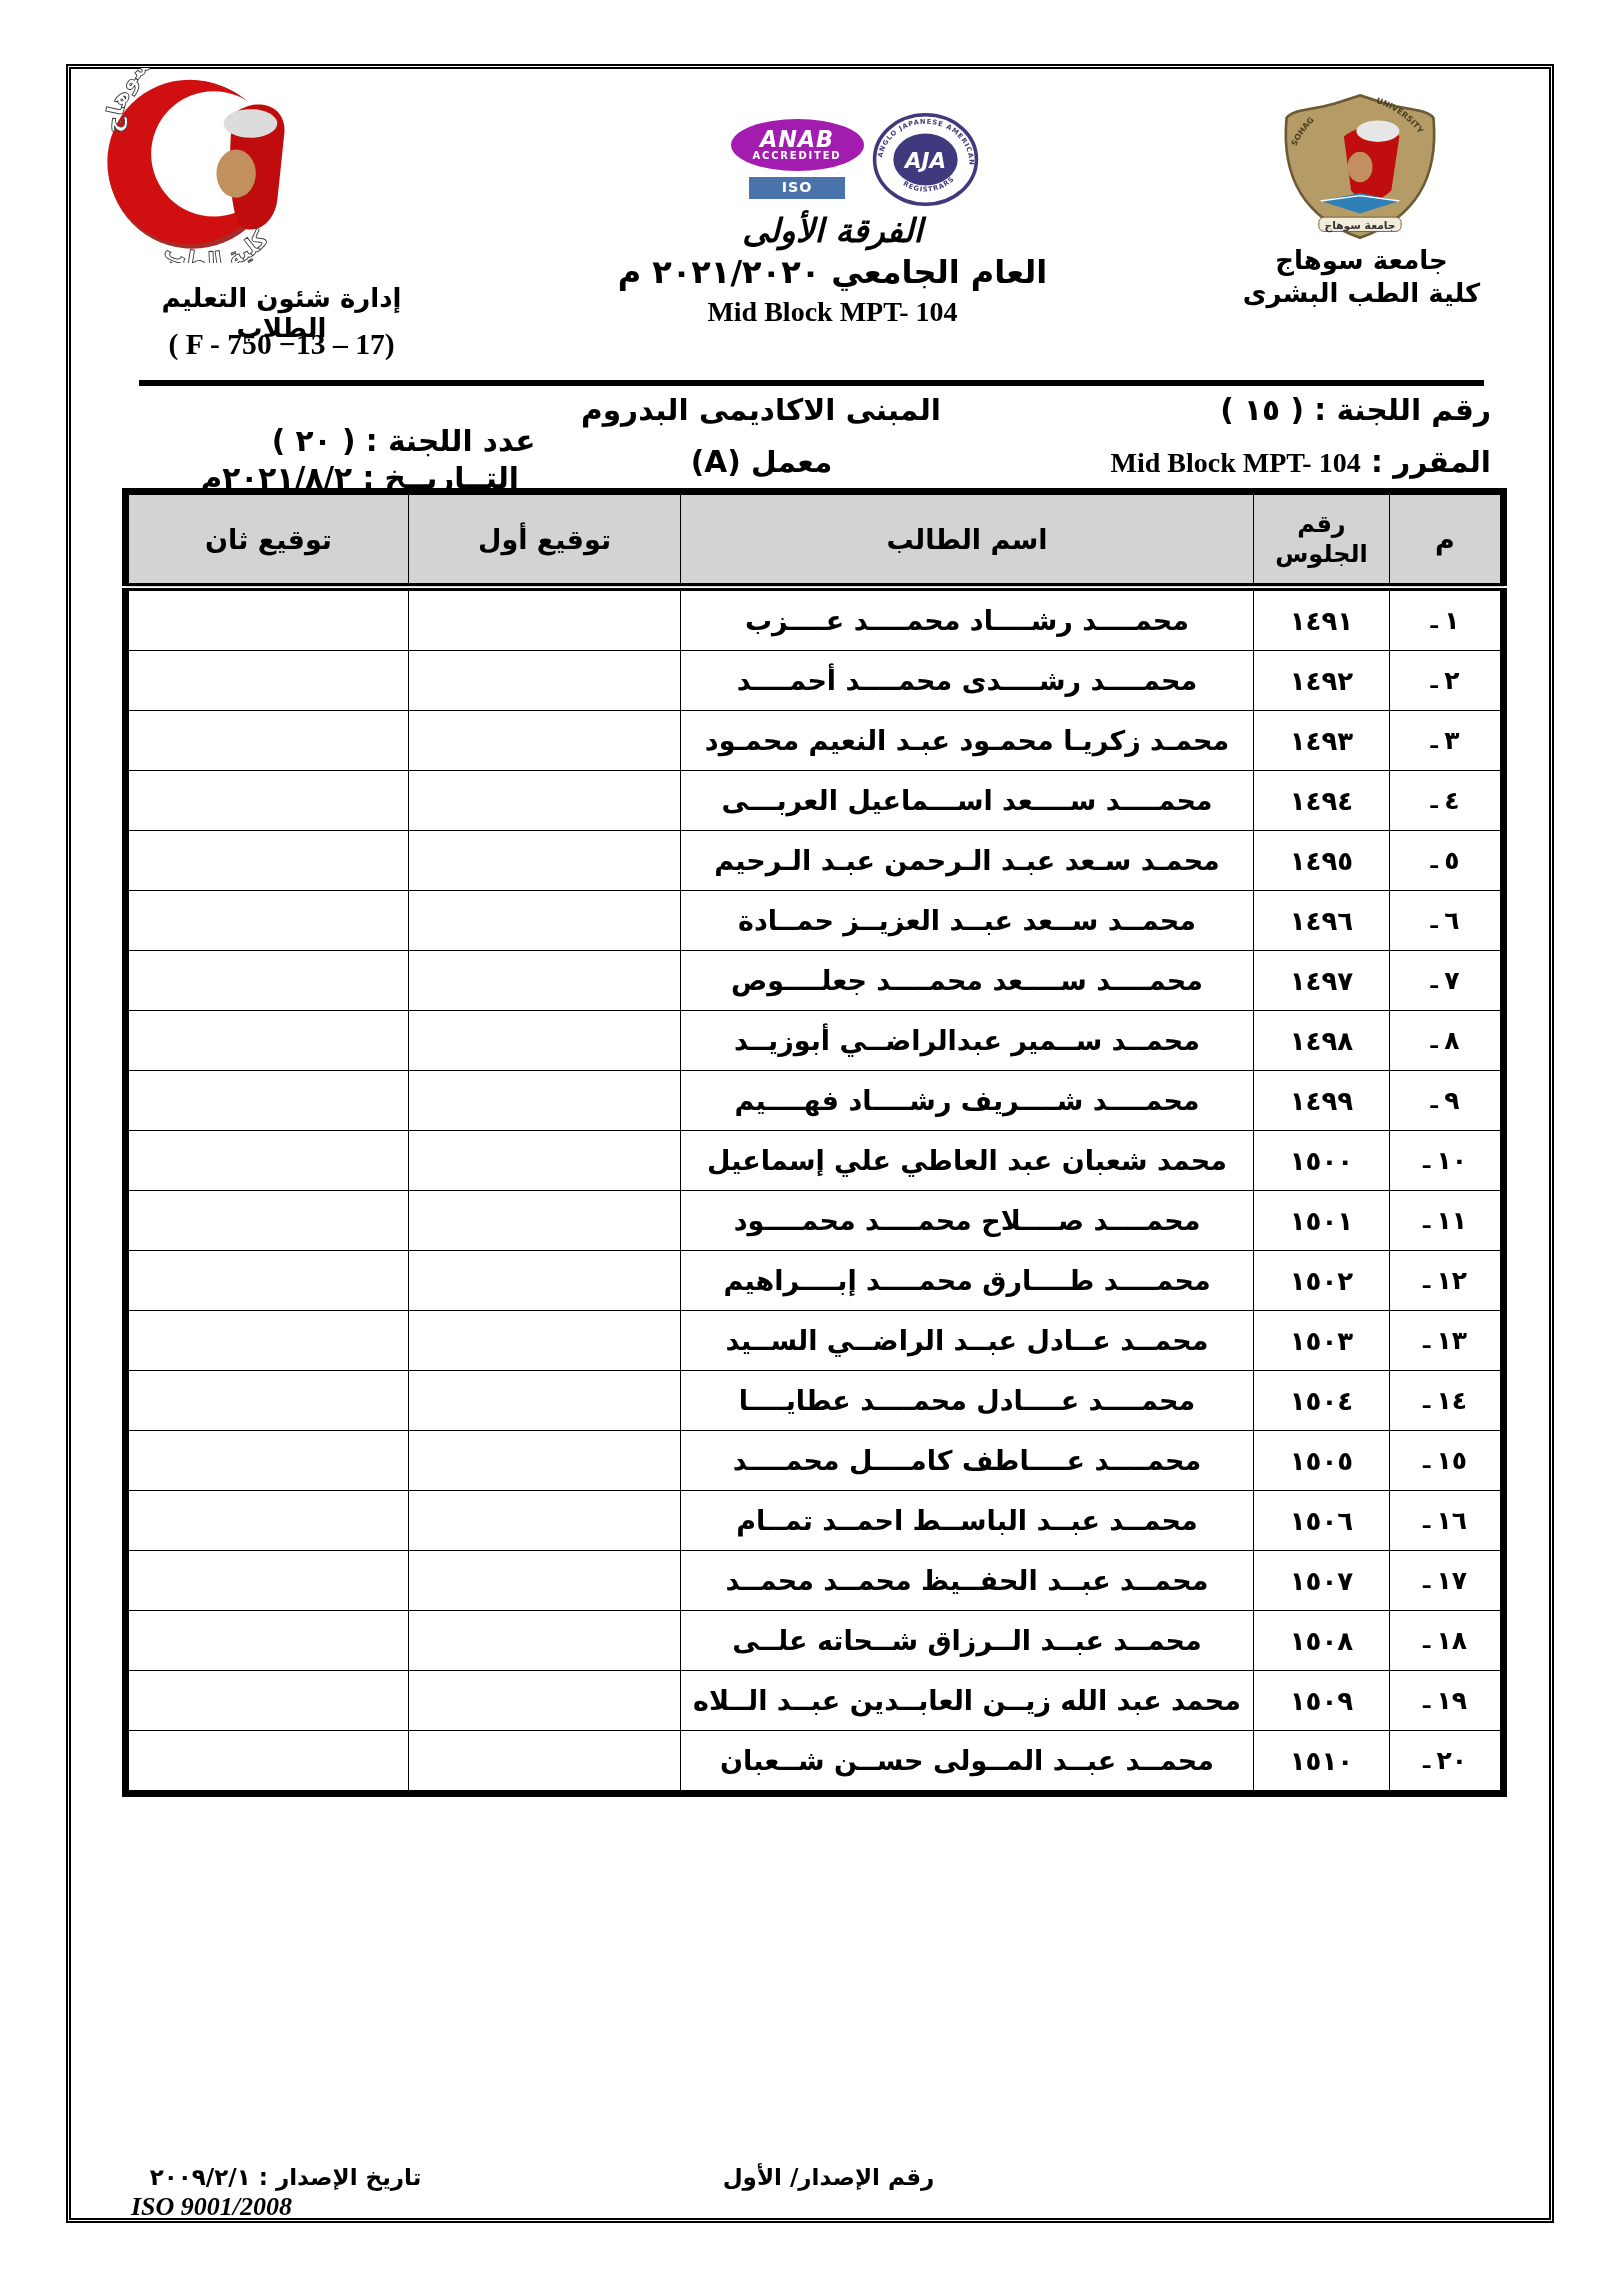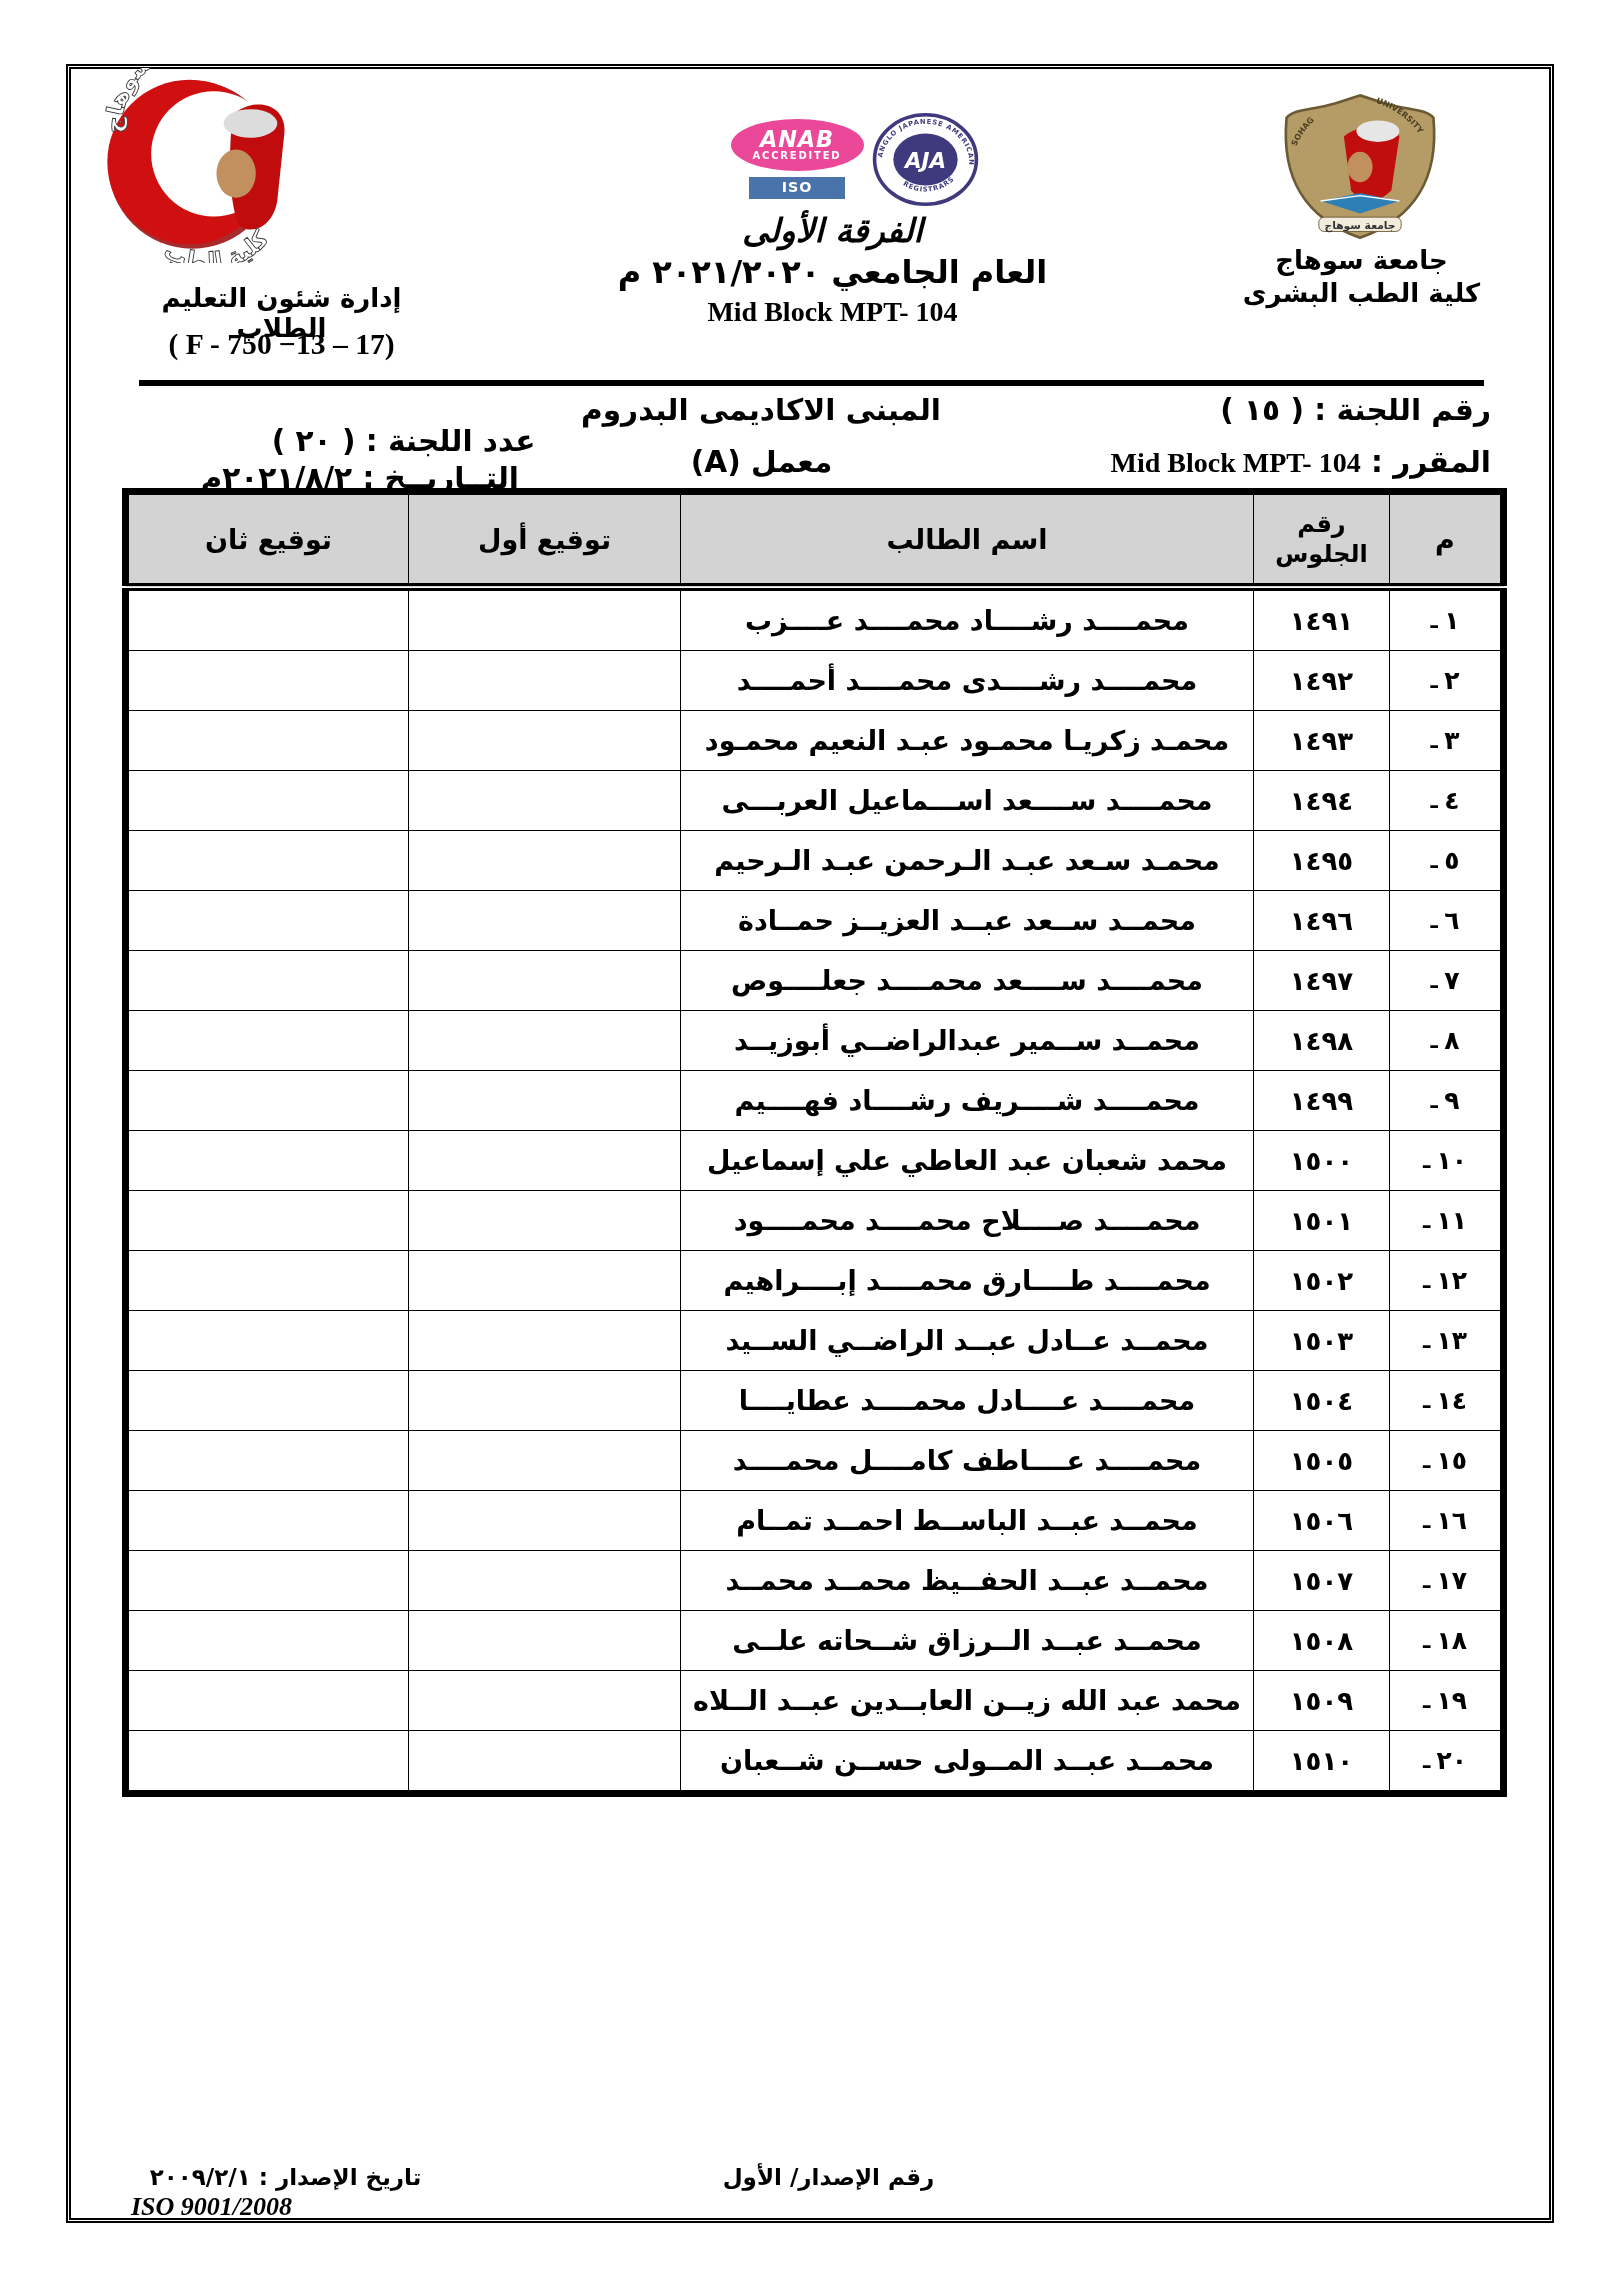--- a/index.html
+++ b/index.html
@@ -13,21 +13,21 @@
     left:66px;top:64px;width:1488px;height:2159px;
     border:5.4px double #000;box-sizing:border-box;background:#fff;
   }
   
   .dept-line{left:116px;top:283px;width:331px;text-align:center;
     font-weight:bold;font-size:26px;direction:rtl;}
   .form-code{left:116px;top:328px;width:331px;text-align:center;
     font-family:"Liberation Serif",serif;font-weight:bold;font-size:29.6px;}
   .anab{left:727px;top:119px;width:140px;text-align:center;}
   .anab-ellipse{width:133px;height:52px;margin:0 auto;border-radius:50%;
-    background:#ec4899;display:flex;flex-direction:column;align-items:center;justify-content:center;}
+    background:#a21caf;display:flex;flex-direction:column;align-items:center;justify-content:center;}
   .anab-name{color:#fff;font-style:italic;font-weight:bold;font-size:22.4px;line-height:21.5px;letter-spacing:0.9px;}
   .anab-sub{color:#fff;font-size:10px;letter-spacing:1.8px;font-weight:bold;}
   .iso-box{width:96px;height:21.5px;margin:6.3px auto 0 auto;background:#4a72ab;color:#fff;
     font-weight:bold;font-size:14.3px;line-height:21.5px;text-align:center;letter-spacing:0.9px;}
   .center-title{left:573px;top:211px;width:519px;text-align:center;font-weight:bold;
     font-size:33px;direction:rtl;font-style:italic;}
   .center-year{left:537px;top:253px;width:591px;text-align:center;font-weight:bold;
     font-size:32px;direction:rtl;}
   .center-block{left:573px;top:296px;width:519px;text-align:center;
     font-family:"Liberation Serif",serif;font-weight:bold;font-size:28px;}

